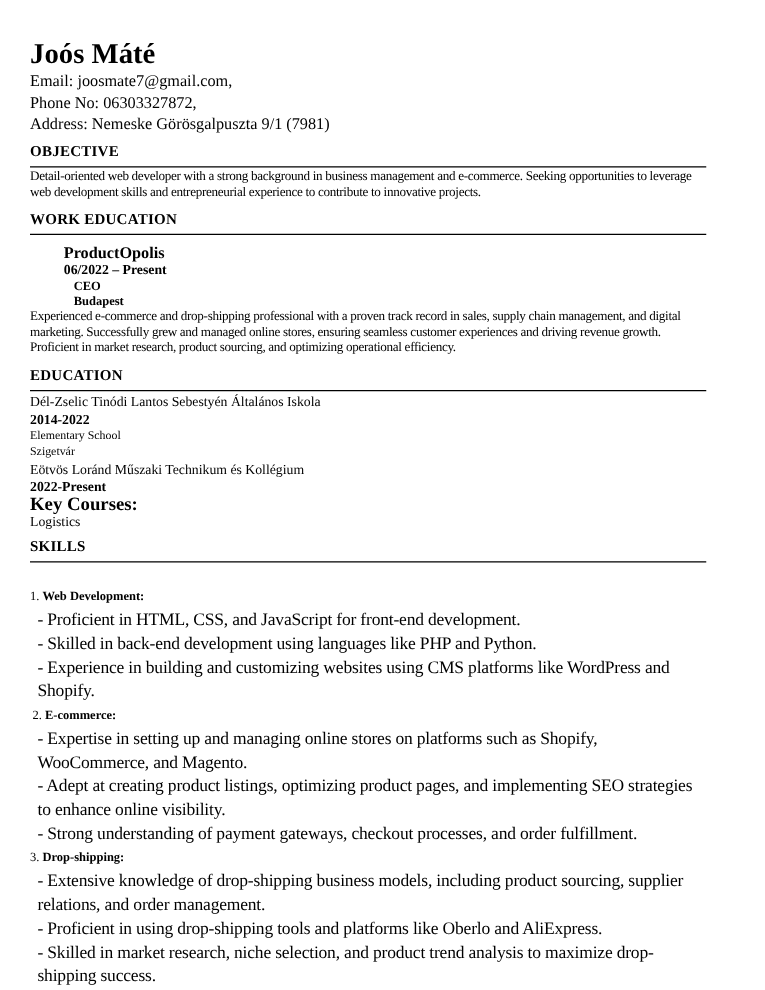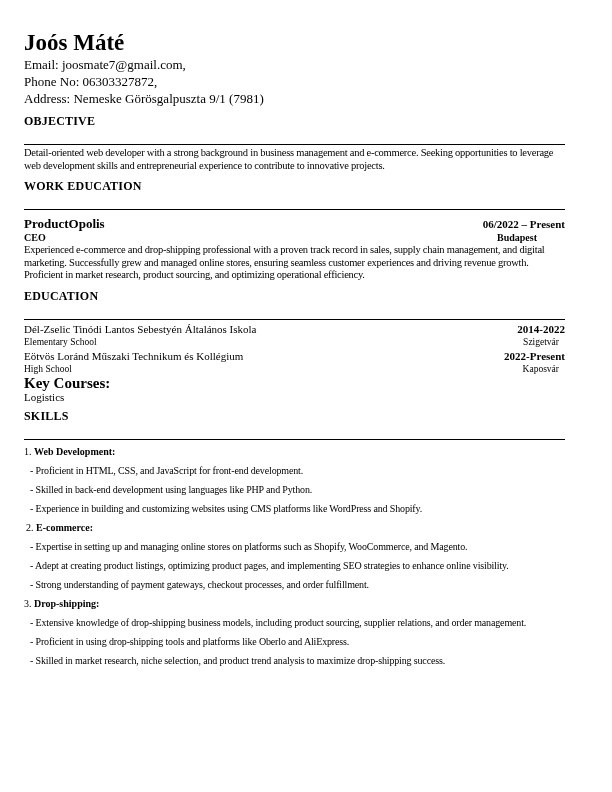--- a/index.html
+++ b/index.html
@@ -2,36 +2,36 @@
 <html><head>
 <meta charset="utf-8">
 <style>
   html, body { margin: 0; padding: 0; background: #ffffff; }
   body { width: 612px; height: 792px; position: relative; overflow: hidden;
          font-family: "Liberation Serif", "DejaVu Serif", serif; color: #000; }
   .page { position: absolute; left: 24px; top: 30px; width: 541px; }
   .name { font-size: 23px; font-weight: bold; line-height: 26px; margin: 0; }
   .contact-line { font-size: 13px; line-height: 17px; }
   .section-title { font-size: 12px; font-weight: bold; line-height: 14px; margin-top: 7px;
-                   border-bottom: 1px solid #000; padding-bottom: 16px; letter-spacing: 0.2px; }
+                   border-bottom: 1px solid #000; padding-bottom: 5px; letter-spacing: 0.2px; }
   .para { font-size: 10.5px; line-height: 12.5px; margin-top: 2px; letter-spacing: -0.25px; }
-  .row { display: flex; justify-content: space-between; align-items: baseline; }
+  .row { display: flex; justify-content: space-between; align-items: baseline; flex-direction: column; }
   .job-company { font-size: 13px; font-weight: bold; line-height: 15px; }
-  .job-dates { font-size: 11px; font-weight: bold; line-height: 15px; }
-  .job-title { font-size: 10px; font-weight: bold; line-height: 12px; }
+  .job-dates { font-size: 11px; font-weight: bold; line-height: 15px; margin-left: 27px; }
+  .job-title { font-size: 10px; font-weight: bold; line-height: 12px; margin-left: 35px; }
   .job-loc { font-size: 10px; font-weight: bold; line-height: 12px; margin-right: 28px; }
   .edu-school { font-size: 11px; font-weight: normal; line-height: 14px; }
   .edu-years { font-size: 11px; font-weight: bold; line-height: 14px; }
   .edu-type { font-size: 9.5px; line-height: 13px; }
   .edu-loc { font-size: 9.5px; line-height: 13px; margin-right: 6px; }
   .key-label { font-size: 15px; font-weight: bold; line-height: 14px; }
   .key-value { font-size: 11px; line-height: 14px; }
-  .skill-head { font-size: 10px; line-height: 19px; margin-top: 2px; }
+  .skill-head { font-size: 10px; line-height: 19px; margin-top: 18px; }
   .skill-head b { font-weight: bold; }
-  .skill-item { font-size: 10px; line-height: 19px; padding-left: 6px; letter-spacing: -0.15px; }
+  .skill-item { font-size: 14px; line-height: 19px; padding-left: 6px; letter-spacing: -0.15px; }
 </style>
 </head>
 <body>
 
 <div class="page">
 
   <div>
     <div class="name">Joós Máté</div>
     <div class="contact-line">Email:  joosmate7@gmail.com,</div>
     <div class="contact-line">Phone No: 06303327872,</div>
@@ -68,24 +68,20 @@
       <div class="row">
         <span class="edu-type">Elementary School</span>
         <span class="edu-loc">Szigetvár</span>
       </div>
     </div>
     <div>
       <div class="row">
         <span class="edu-school">Eötvös Loránd Műszaki Technikum és Kollégium</span>
         <span class="edu-years">2022-Present</span>
       </div>
-      <div class="row">
-        <span class="edu-type">High School</span>
-        <span class="edu-loc">Kaposvár</span>
-      </div>
     </div>
     <div class="key-label">Key Courses:</div>
     <div class="key-value">Logistics</div>
   </div>
 
   <div>
     <div class="section-title" style="margin-top:5px;">SKILLS</div>
 
     <div>
       <div class="skill-head">

